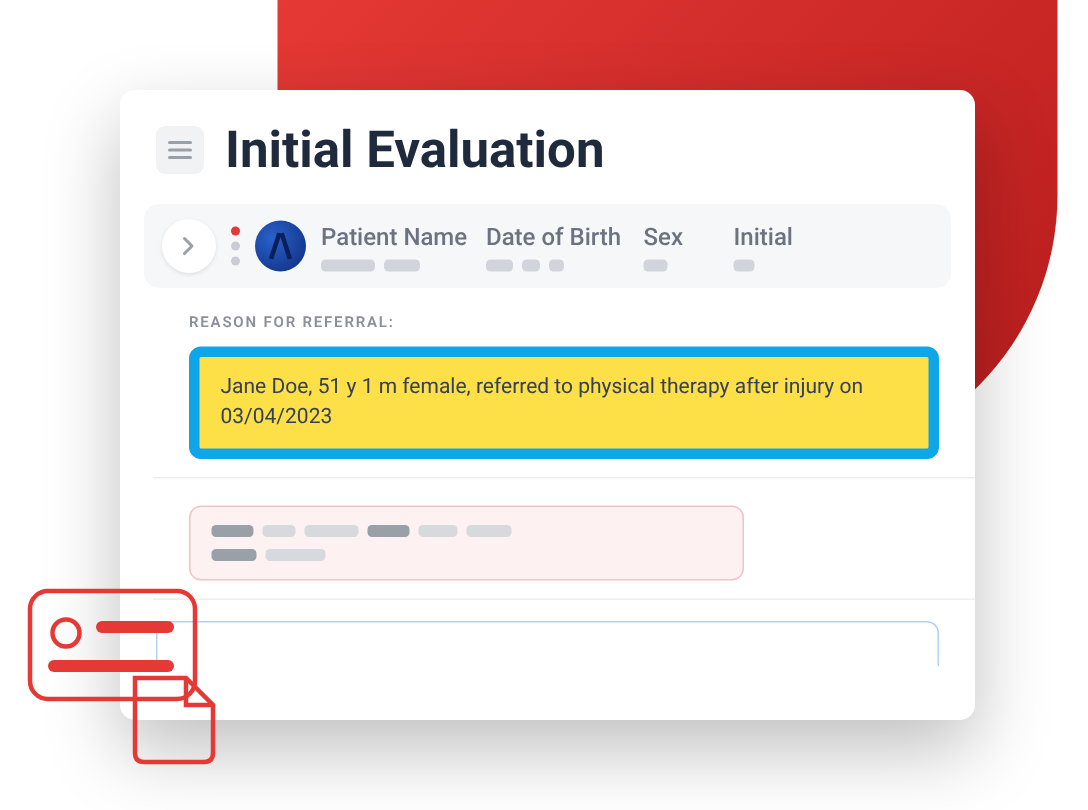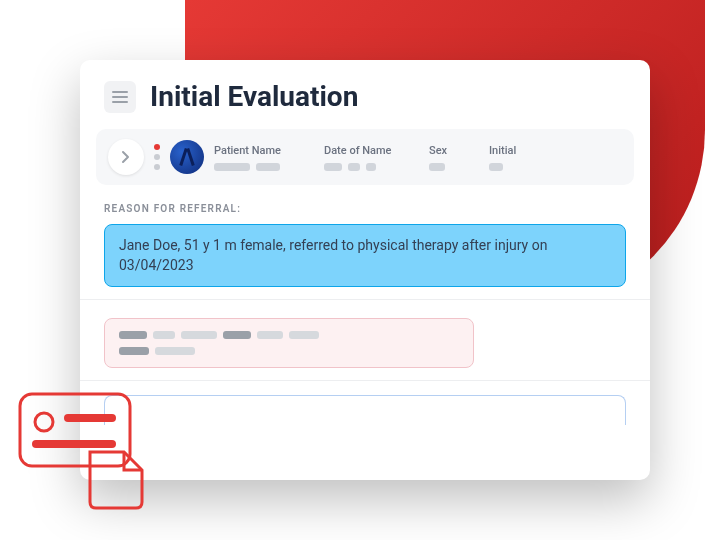--- a/index.html
+++ b/index.html
@@ -54,21 +54,21 @@
       flex-direction: column;
       gap: 3px;
     }
     .menu-lines span {
       width: 16px;
       height: 2px;
       background: #9aa0a8;
       border-radius: 2px;
     }
     .card-title {
-      font-size: 28px;
+      font-size: 34px;
       font-weight: 700;
       color: #1f2a3d;
     }
     .patient-bar {
       margin: 0 16px;
       background: #f6f7f9;
       border-radius: 10px;
       padding: 10px 12px;
       display: flex;
       align-items: center;
@@ -113,45 +113,46 @@
       top: 8px;
     }
     .avatar::before { left: 12px; transform: rotate(18deg); }
     .avatar::after { right: 12px; transform: rotate(-18deg); }
     .field-col {
       display: flex;
       flex-direction: column;
       gap: 6px;
     }
     .field-label {
-      font-size: 11px;
+      font-size: 16px;
       color: #6b7280;
       font-weight: 500;
     }
     .ph-row { display: flex; gap: 6px; }
     .ph {
       height: 8px;
       background: #d1d5db;
       border-radius: 3px;
     }
     .section {
       padding: 18px 24px 12px 24px;
       border-bottom: 1px solid #edeef0;
+      margin-left: 22px;
     }
     .section-label {
       font-size: 10px;
       letter-spacing: 1.2px;
       color: #8a8f99;
       font-weight: 600;
       text-transform: uppercase;
       margin-bottom: 10px;
     }
     .referral-box {
-      border: 1px solid #0ea5e9;
-      background: #7dd3fc;
+      border: 7px solid #0ea5e9;
+      background: #fde047;
       border-radius: 8px;
       padding: 10px 14px;
       font-size: 14px;
       color: #344054;
       line-height: 1.45;
     }
     .consent-box {
       border: 1px solid #f1c3c9;
       background: #fdf1f2;
       border-radius: 8px;
@@ -211,21 +212,21 @@
     </div>
     <div class="avatar"></div>
     <div class="field-col" style="min-width:100px">
       <span class="field-label">Patient Name</span>
       <div class="ph-row">
           <div class="ph" style="width:36px"></div>
           <div class="ph" style="width:24px"></div>
         </div>
     </div>
     <div class="field-col" style="min-width:95px">
-      <span class="field-label">Date of Name</span>
+      <span class="field-label">Date of Birth</span>
       <div class="ph-row">
           <div class="ph" style="width:18px"></div>
           <div class="ph" style="width:12px"></div>
           <div class="ph" style="width:10px"></div>
         </div>
     </div>
     <div class="field-col" style="min-width:50px">
       <span class="field-label">Sex</span>
       <div class="ph-row">
           <div class="ph" style="width:16px"></div>

